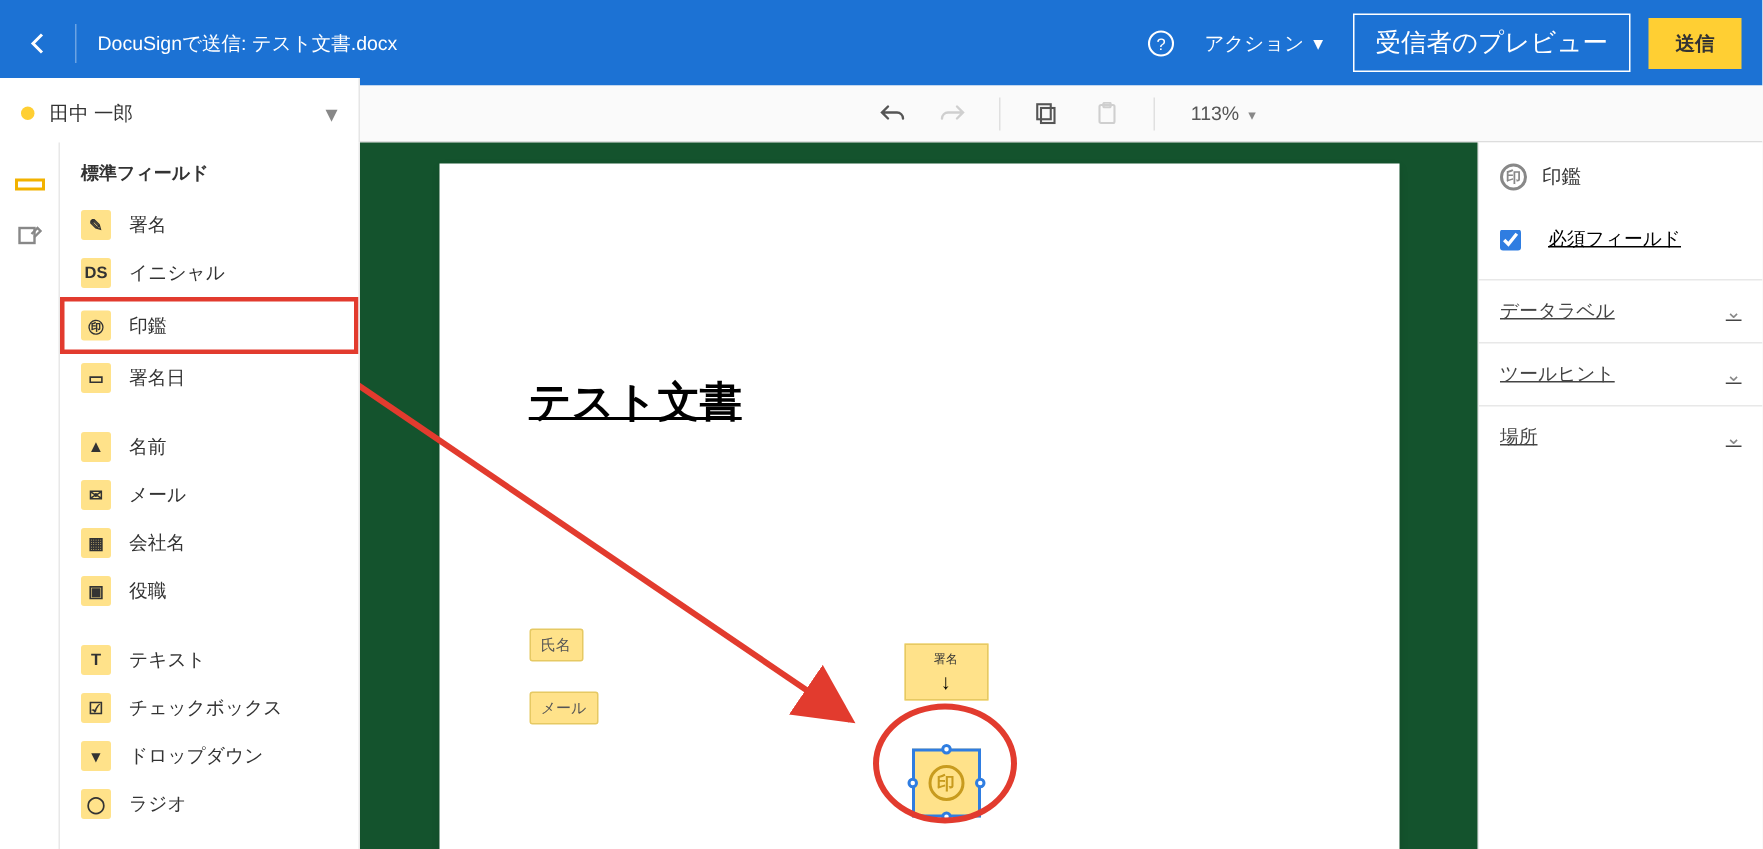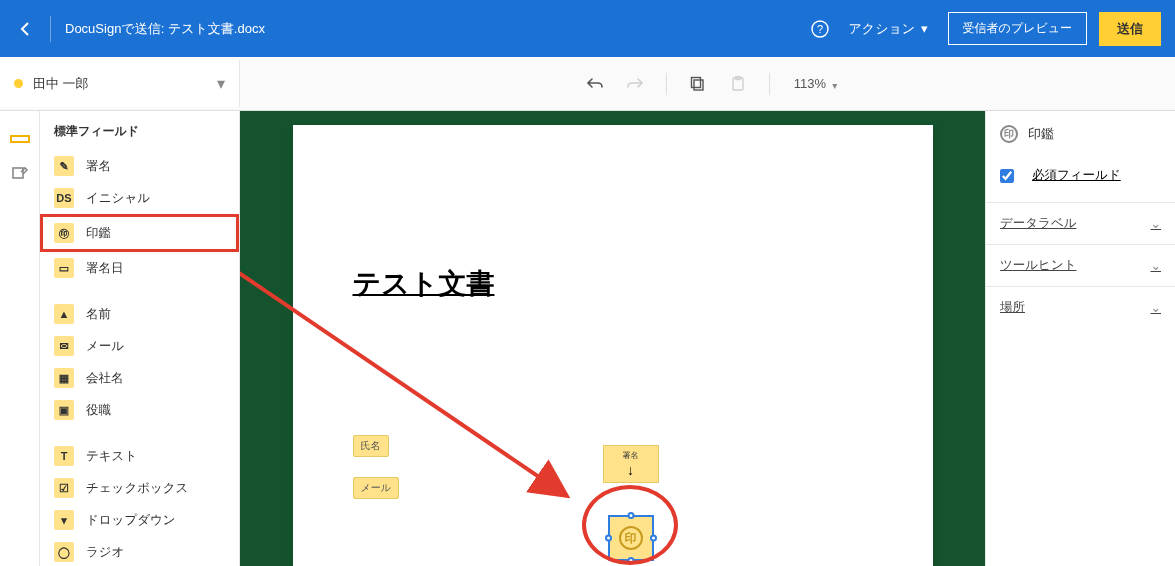--- a/index.html
+++ b/index.html
@@ -6,25 +6,25 @@
     body { width: 1175px; height: 566px; overflow: hidden; background: #f4f4f4; }
 
     
     .topbar { height: 57px; background: #1c72d4; display: flex; align-items: center; color: #fff; padding: 0 14px; }
     .topbar .back { width: 22px; display:flex; align-items:center; justify-content:center; cursor:pointer; }
     .topbar .vsep { width:1px; height:26px; background:rgba(255,255,255,.35); margin:0 14px; }
     .topbar .title { font-size: 13px; flex: 0 0 auto; }
     .topbar .spacer { flex: 1; }
     .topbar .help { width:22px; margin-right:18px; display:flex; align-items:center; justify-content:center; cursor:pointer; }
     .topbar .actions { font-size:13px; margin-right:20px; cursor:pointer; display:flex; align-items:center; gap:6px; }
-    .topbar .preview-btn { font-size:12px; border:1px solid #fff; padding:7px 14px; margin-right:12px; cursor:pointer; }
+    .topbar .preview-btn { font-size:17px; border:1px solid #fff; padding:7px 14px; margin-right:12px; cursor:pointer; }
     .topbar .send-btn { font-size:13px; background:#ffcf33; color:#333; padding:8px 18px; font-weight:600; cursor:pointer; }
 
     
-    .secondbar { height: 54px; background:#fafafa; border-bottom:1px solid #ddd; display:flex; align-items:center; }
+    .secondbar { height: 38px; background:#fafafa; border-bottom:1px solid #ddd; display:flex; align-items:center; }
     .recipient { width: 240px; height:47px; background:#fff; border-right:1px solid #e6e6e6; display:flex; align-items:center; padding:0 14px; cursor:pointer; }
     .recipient .dot { width:9px; height:9px; border-radius:50%; background:#ffcf33; margin-right:10px; }
     .recipient .name { font-size:13px; color:#333; flex:1; }
     .recipient .caret { color:#888; }
     .doc-toolbar { flex:1; display:flex; align-items:center; justify-content:center; gap:6px; }
     .doc-toolbar .tbtn { width:34px; height:34px; display:flex; align-items:center; justify-content:center; color:#555; cursor:pointer; }
     .doc-toolbar .tbtn.disabled { color:#cfcfcf; cursor:default; }
     .doc-toolbar .sep { width:1px; height:22px; background:#e0e0e0; margin:0 8px; }
     .doc-toolbar .zoom { font-size:13px; color:#555; display:flex; align-items:flex-end; gap:6px; cursor:pointer; margin-left:10px; }
 

